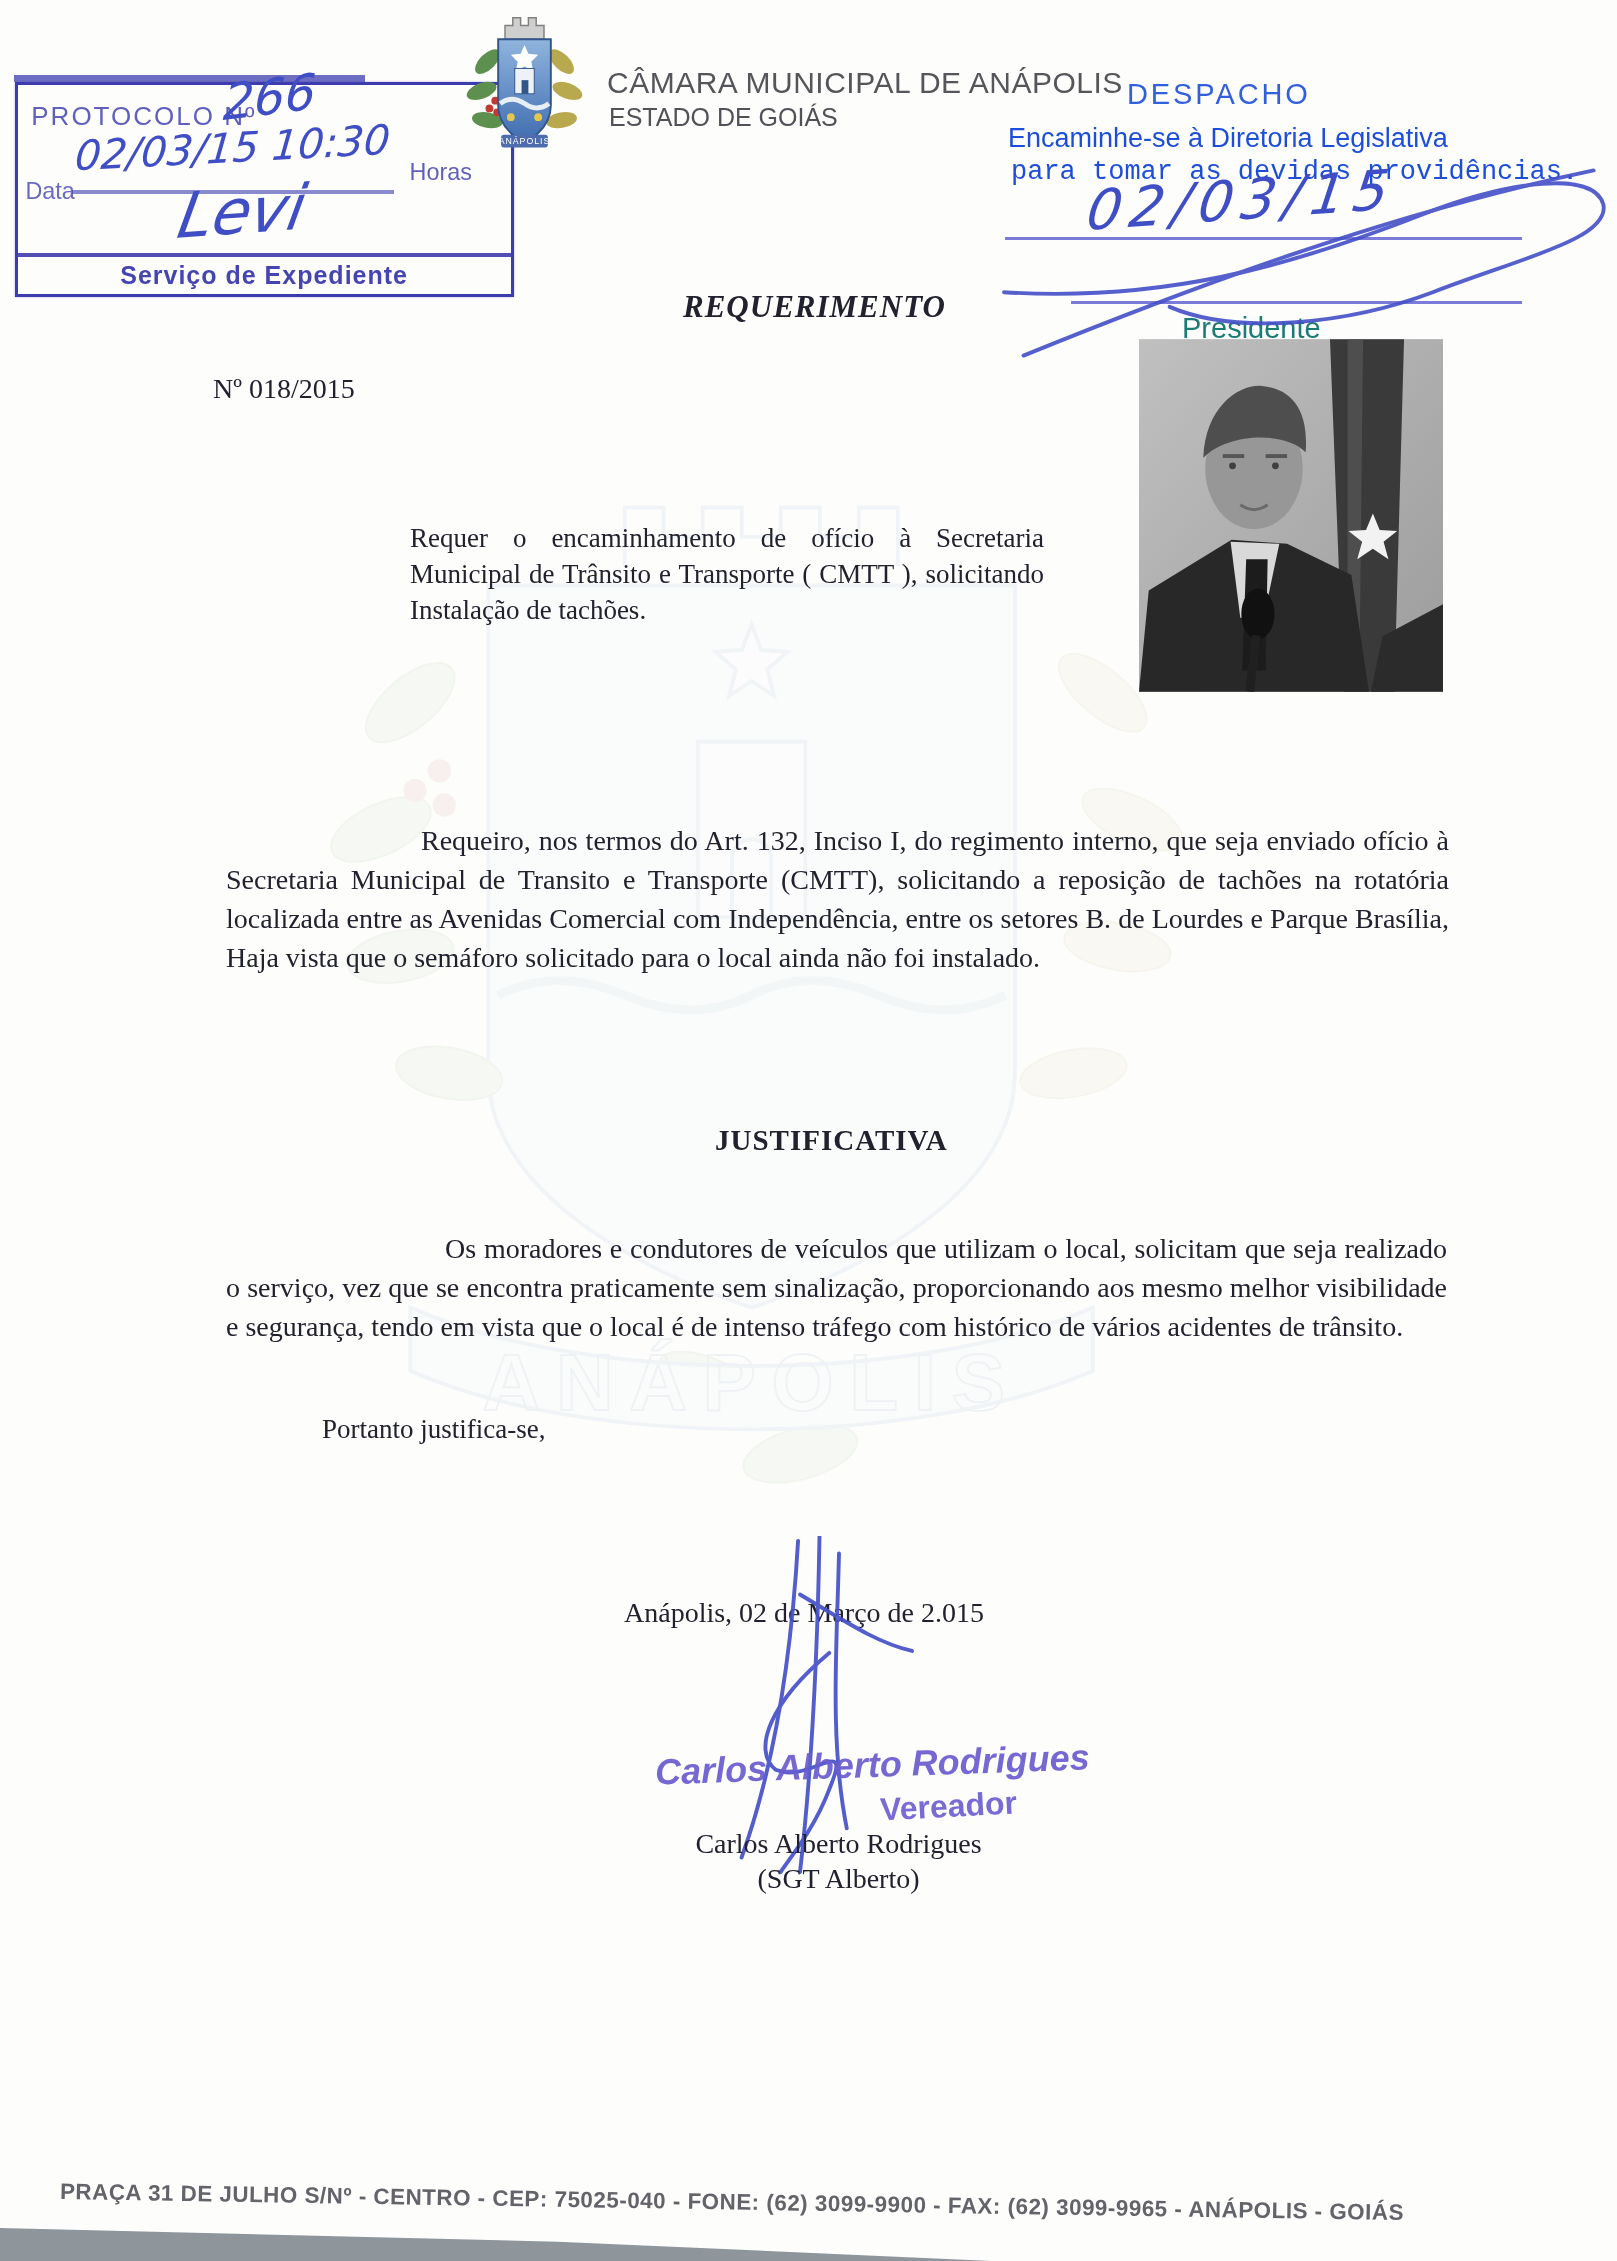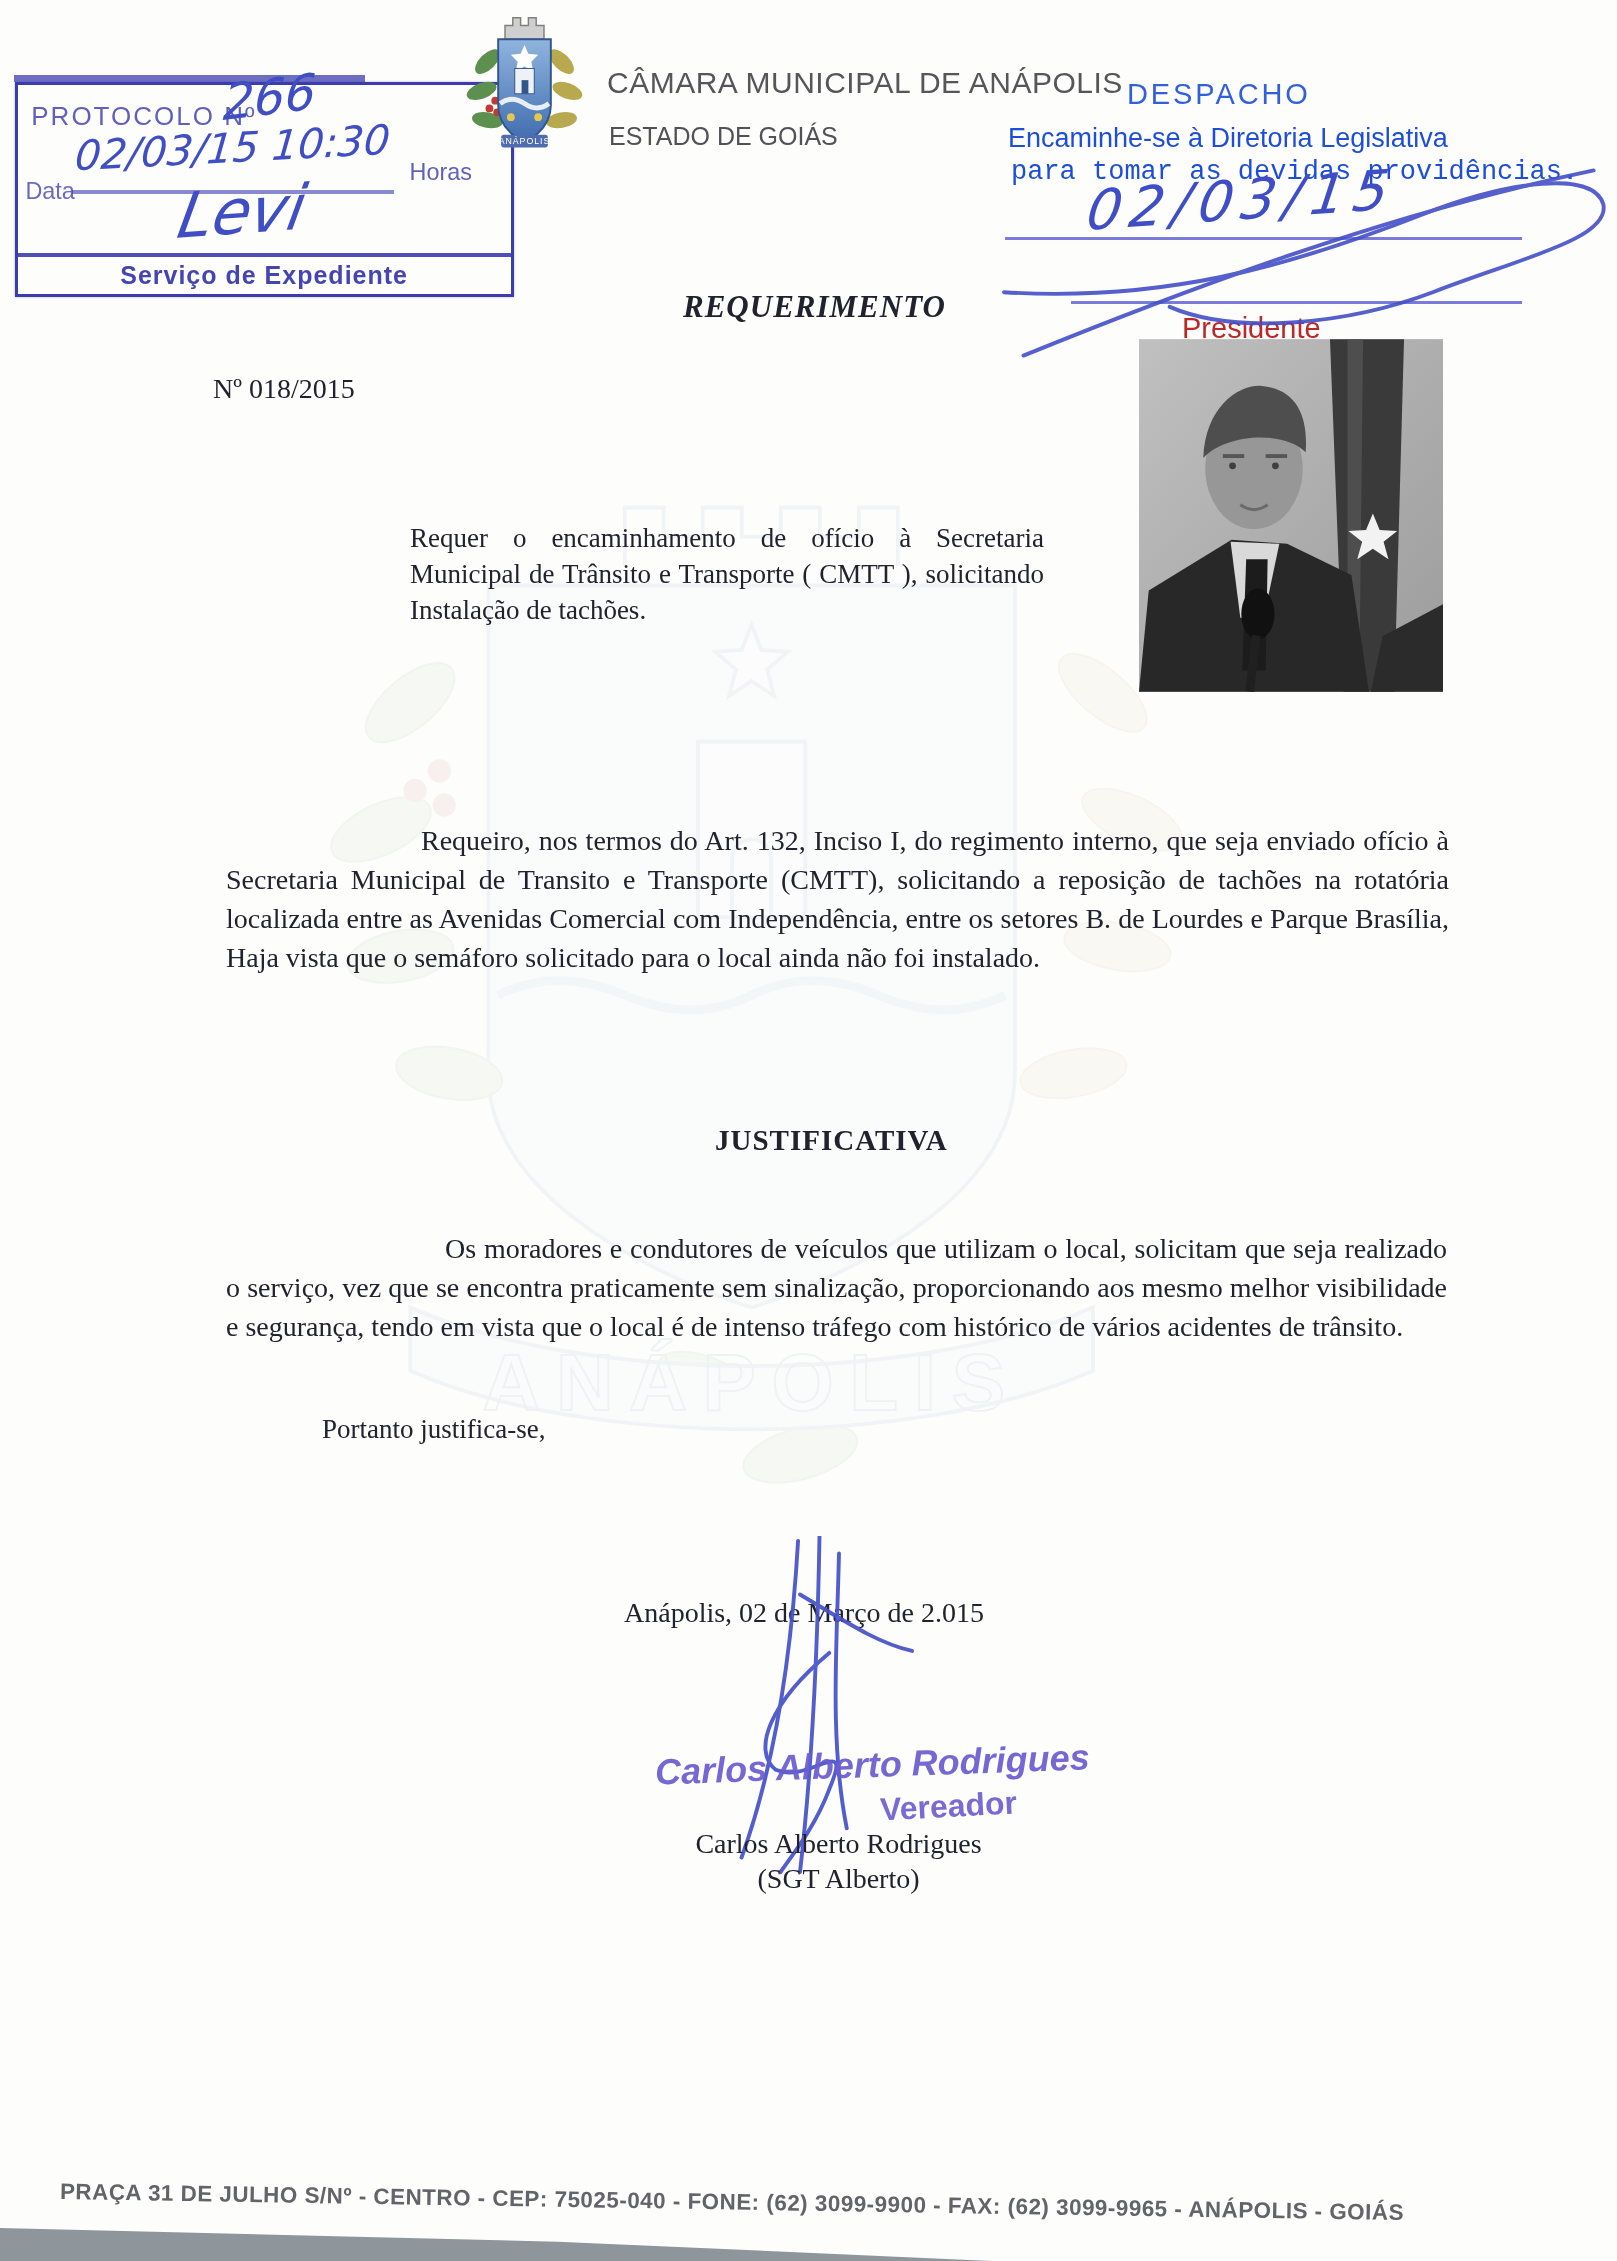--- a/index.html
+++ b/index.html
@@ -21,30 +21,30 @@
   .protocol-horas{position:absolute;left:392px;top:74px;font-size:23.4px;opacity:.85;}
   .hand{font-family:"DejaVu Sans",sans-serif;font-style:italic;color:#3f4ec4;}
   .protocol-num{position:absolute;left:205px;top:-15.6px;font-size:49px;transform:rotate(-7deg) skewX(-10deg);}
   .protocol-date{position:absolute;left:57px;top:39px;font-size:41px;transform:rotate(-3deg) skewX(-8deg);white-space:nowrap;}
   .protocol-sig{position:absolute;left:161px;top:90px;font-size:62px;transform:rotate(-4deg) skewX(-14deg);}
   .protocol-underline{position:absolute;left:54px;top:105px;width:322px;height:3.9px;background:#3c3cae;opacity:.6;}
   .protocol-div{position:absolute;left:0;right:0;bottom:37px;height:3.9px;background:#3c3cae;opacity:.9;}
   .protocol-footer{position:absolute;left:0;right:0;bottom:3.9px;text-align:center;font-size:25px;font-weight:bold;letter-spacing:1px;}
   
   .hdr-title{left:607px;top:66px;font-family:"Liberation Sans","DejaVu Sans",sans-serif;font-weight:normal;font-size:30px;color:#55555a;letter-spacing:0.5px;}
-  .hdr-sub{left:609px;top:122px;font-family:"Liberation Sans","DejaVu Sans",sans-serif;font-size:25px;color:#515157;}
+  .hdr-sub{left:609px;top:103px;font-family:"Liberation Sans","DejaVu Sans",sans-serif;font-size:25px;color:#515157;}
   
   .desp{font-family:"Liberation Sans","DejaVu Sans",sans-serif;color:#1d4ed8;}
   .desp-title{left:1127px;top:78px;font-size:29px;letter-spacing:2.9px;opacity:.9;}
   .desp-l1{left:1008px;top:123px;font-size:27px;}
   .desp-l2{left:1011px;top:157px;font-size:27px;font-family:Liberation Mono, monospace;}
   .desp-date{left:1087px;top:168px;font-size:55px;letter-spacing:7.8px;transform:rotate(-4deg) skewX(-12deg);}
   .desp-u1{left:1005px;top:237px;width:517px;height:2.9px;background:#5a5ad0;opacity:.8;}
   .desp-u2{left:1071px;top:301px;width:451px;height:2.9px;background:#5a5ad0;opacity:.8;}
-  .desp-role{left:1182px;top:312px;font-size:29px;color:#b91c1c;opacity:.95;}
+  .desp-role{left:1182px;top:312px;font-size:29px;color:#0f766e;opacity:.95;}
   
   .req-title{left:683px;top:289px;font-size:31px;font-weight:bold;font-style:italic;letter-spacing:1px;}
   .req-num{left:213px;top:373px;font-size:28px;}
   .summary{left:410px;top:520px;width:634px;font-size:27px;line-height:36px;text-align:justify;}
   .salutation{left:322px;top:754px;font-size:27px;}
   .bodytext{left:226px;top:821px;width:1223px;font-size:28px;line-height:39px;text-align:justify;text-indent:195px;}
   .just-title{left:715px;top:1124px;font-size:29px;font-weight:bold;letter-spacing:1px;}
   .just-body{left:226px;top:1229px;width:1221px;font-size:28px;line-height:39px;text-align:justify;text-indent:219px;}
   .closing{left:322px;top:1414px;font-size:27px;}
   .dateline{left:624px;top:1597px;font-size:28px;}

